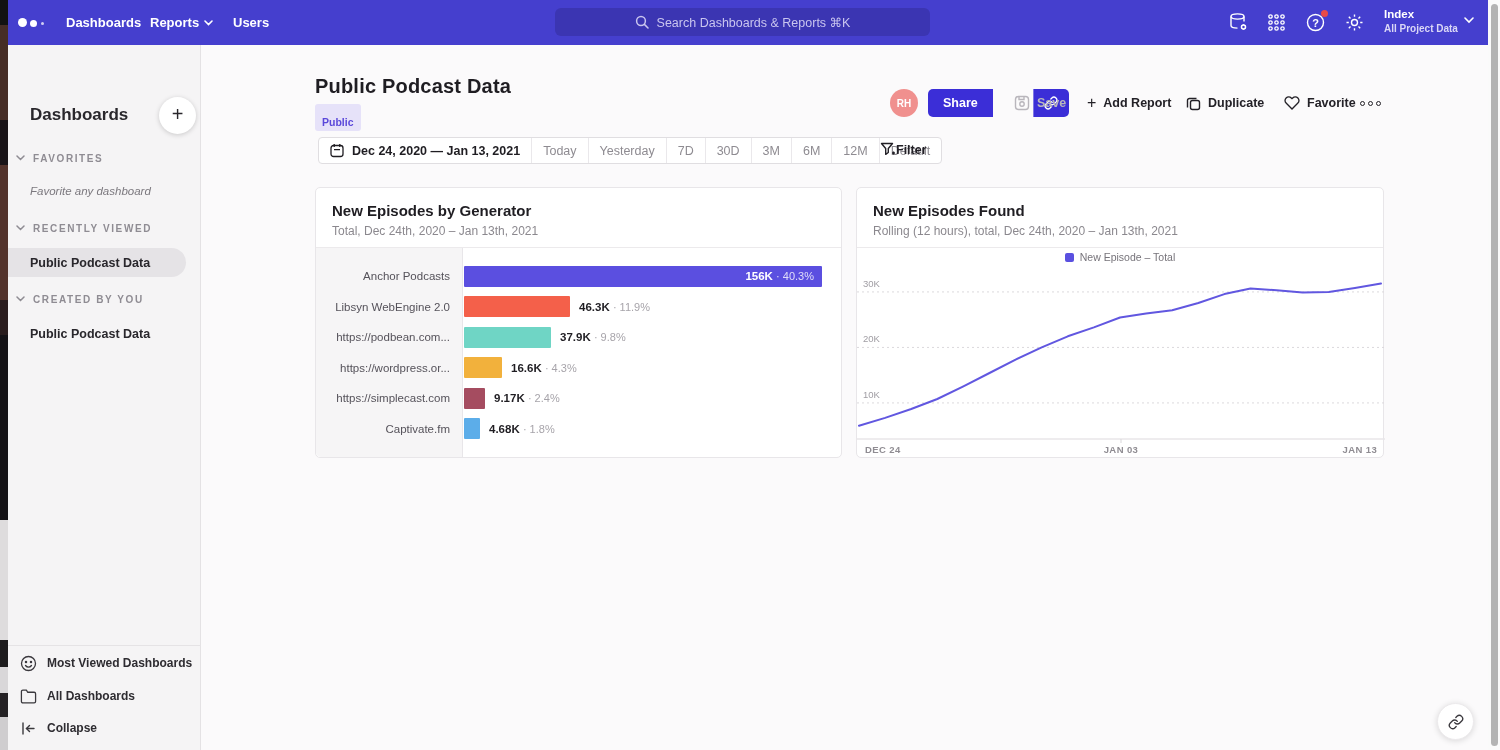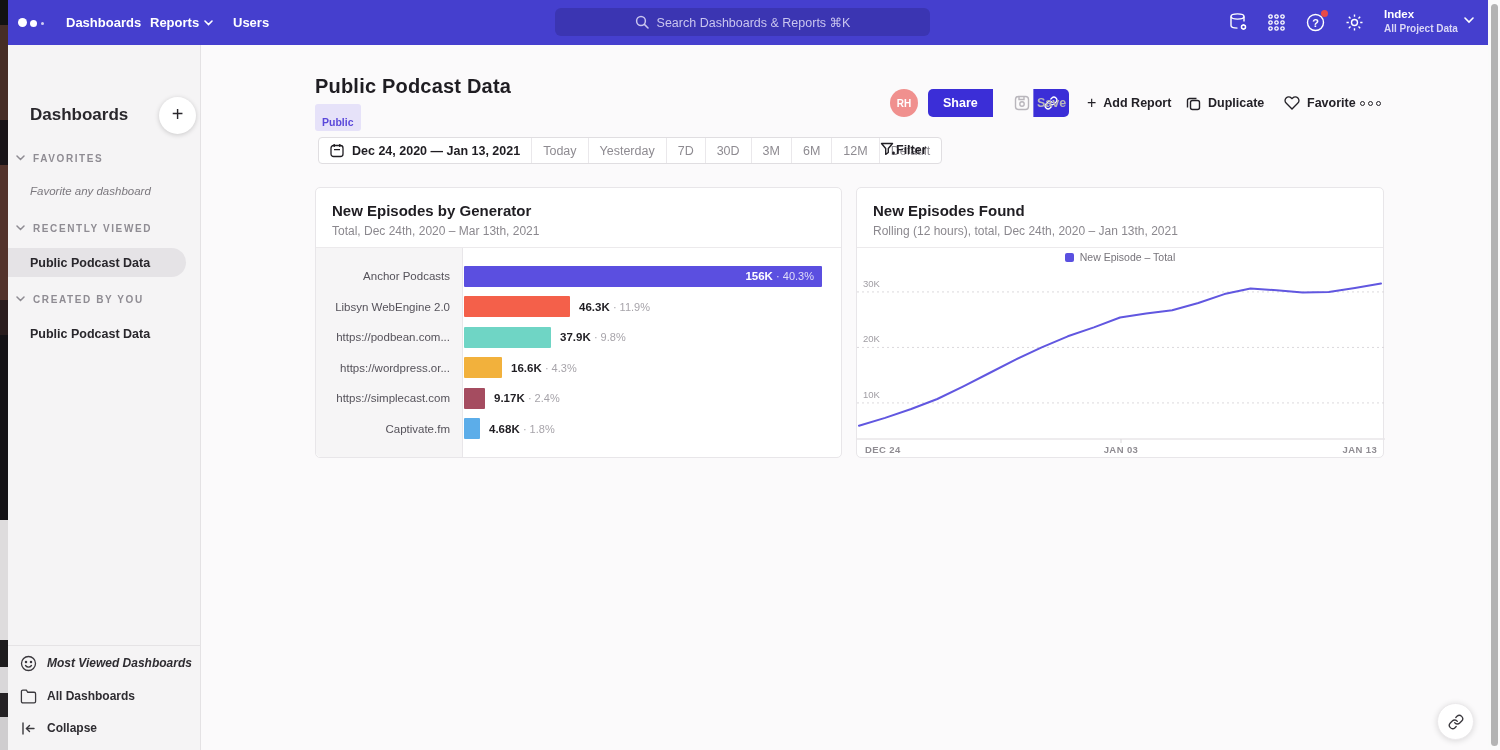--- a/index.html
+++ b/index.html
@@ -42,21 +42,21 @@
   .sb-sec span { position:absolute; left:25px; font-size:10px; font-weight:700; letter-spacing:1.6px; color:#8F8C93; }
   .sec-fav { top:106px; } .sec-recent { top:176px; } .sec-created { top:247px; }
   .sb-hint { left:22px; top:140px; font-size:11.5px; font-style:italic; color:#7B787E; }
   .sb-selected { left:0; top:203px; width:178px; height:29px; background:#E5E3E6; border-radius:0 15px 15px 0; display:flex; align-items:center; cursor:pointer; }
   .sb-selected span { margin-left:22px; font-size:12.5px; font-weight:700; color:#29272C; }
   .sb-item2 { left:22px; top:282px; font-size:12.5px; font-weight:700; color:#29272C; cursor:pointer; }
   .sb-footer { left:0; top:600px; width:193px; border-top:1px solid #E5E3E5; }
   .sb-foot-item { position:absolute; left:0; width:193px; height:24px; display:flex; align-items:center; cursor:pointer; color:#3A383D; }
   .sb-foot-item svg { position:absolute; left:12px; }
   .sb-foot-item span { position:absolute; left:39px; font-size:12px; font-weight:700; color:#2E2C31; }
-  .fi-1 { top:606px;font-style:italic; } .fi-2 { top:639px; } .fi-3 { top:671px; }
+  .fi-1 { top:606px; } .fi-2 { top:639px; } .fi-3 { top:671px; }
 
   
   .main-bg { left:201px; top:45px; width:1287px; height:705px; background:#FBFAFB; }
   .page-title { left:315px; top:75px; font-size:20px; font-weight:700; color:#1F1D22; letter-spacing:.2px; }
   .page-badge { left:315px; top:104px; background:#E6E2F9; color:#5A48DA; font-size:10.5px; font-weight:700; padding:12px 7px 3px; border-radius:3px; }
   .avatar { left:890px; top:89px; width:28px; height:28px; border-radius:50%; background:#F0908E; color:#fff; font-size:10px; font-weight:700; display:flex; align-items:center; justify-content:center; cursor:pointer; }
   .share-group { left:928px; top:89px; height:28px; display:flex; border-radius:5px; overflow:hidden; cursor:pointer;gap:40px; }
   .share-main { background:#3B2ED7; color:#fff; font-size:12.5px; font-weight:700; padding:0 15px; display:flex; align-items:center; border:none; cursor:pointer; }
   .share-link { background:#3B2ED7; width:36px; display:flex; align-items:center; justify-content:center; color:#fff; border:none; border-left:1px solid rgba(255,255,255,.35); cursor:pointer; }
   .act { top:89px; height:28px; display:flex; align-items:center; gap:7px; font-size:12.5px; font-weight:700; color:#232127; cursor:pointer; background:none; border:none; }
@@ -317,21 +317,21 @@
         <path d="M1.5 1.5h11l-4.2 5v4l-2.6 1.8v-5.8z"></path>
         <line x1="12" y1="11" x2="15" y2="11"></line>
         <line x1="13.5" y1="9.5" x2="13.5" y2="12.5"></line>
       </svg>
     <span>Filter</span>
   </button>
 
   <section class="abs card card1">
     <div class="card-head">
       <div class="card-title">New Episodes by Generator</div>
-      <div class="card-sub">Total, Dec 24th, 2020 – Mar 13th, 2021</div>
+      <div class="card-sub">Total, Dec 24th, 2020 – Jan 13th, 2021</div>
     </div>
     <div class="bar-body">
       <div class="bar-labelcol"></div>
 
       <div class="bar-row" style="top:13px">
         <div class="bar-label">Anchor Podcasts</div>
         <div class="bar-track">
           <div class="bar" style="width: 358px; background: rgb(91, 79, 224);">
             <span class="bar-val-inside"><span class="val">156K</span> <span class="pct">· 40.3%</span></span>
           </div>

